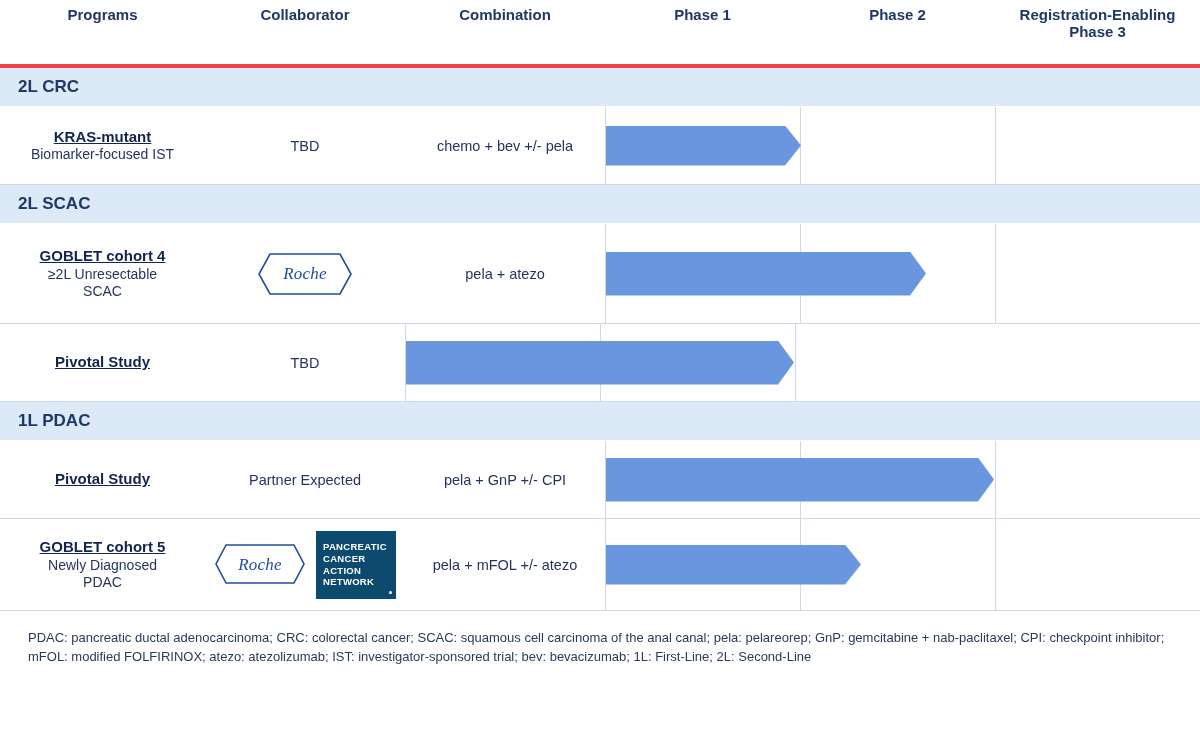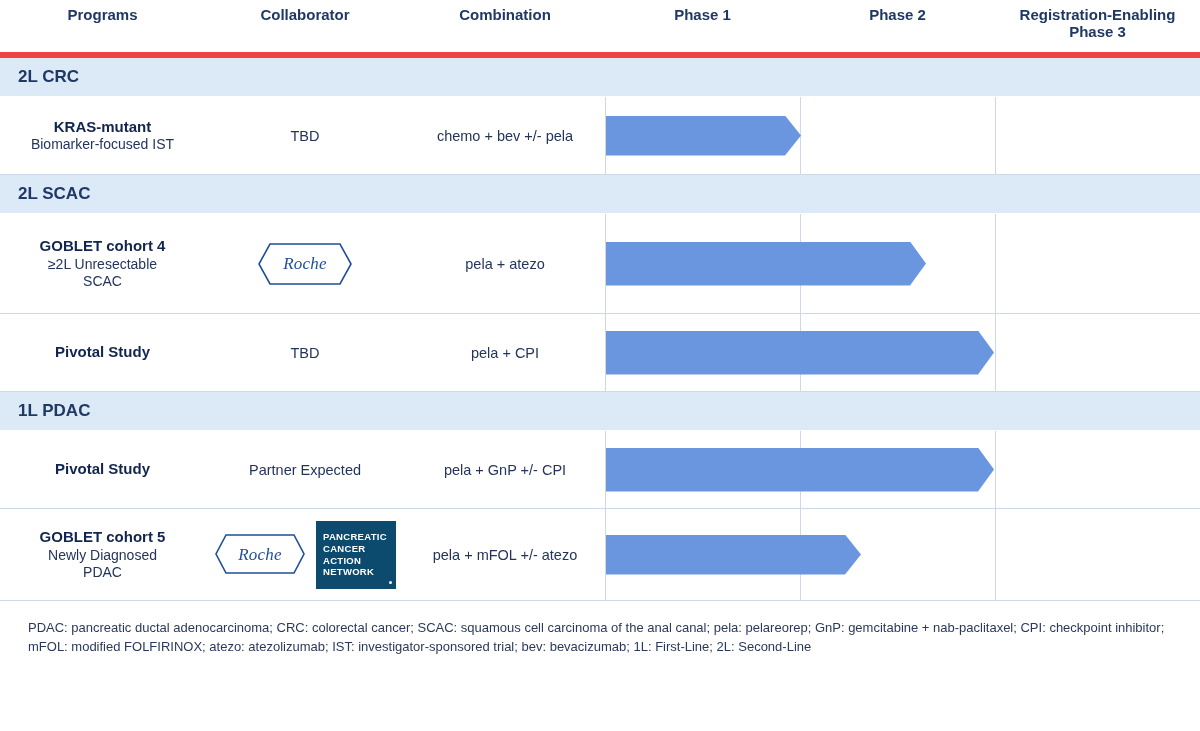--- a/index.html
+++ b/index.html
@@ -37,21 +37,22 @@
   .col-programs   { width: 205px; }
   .col-collab     { width: 200px; }
   .col-combo      { width: 200px; }
   .col-p1         { width: 195px; }
   .col-p2         { width: 195px; }
   .col-p3         { width: 205px; }
 
   
   .grid {
     position: relative;
-    border-top: 6px solid #ef4444;
+    border-top: 4px solid #ef4444;
+    margin-top: 12px;
   }
 
   .band {
     height: 39px;
     background: #dce9f7;
     display: flex;
     align-items: center;
     border-bottom: 1px solid #ffffff;
   }
   .band-label {
@@ -77,21 +78,21 @@
     justify-content: center;
     text-align: center;
     padding: 2px 6px;
     font-size: 14.5px;
     color: #24355c;
   }
   .cell.programs { width: 205px; flex-direction: column; line-height: 1.22; }
   .cell.collab   { width: 200px; }
   .cell.combo    { width: 200px; }
 
-  .prog-title { font-weight: bold; font-size: 15px; color: #12254f; }
+  .prog-title { font-weight: bold; font-size: 15px; color: #12254f; text-decoration: underline; }
   .prog-sub   { font-size: 14px; color: #24355c; }
 
   
   .phases {
     width: 595px;
     position: relative;
     display: flex;
   }
   .phase-col {
     width: 195px;
@@ -244,21 +245,20 @@
           <div class="bar tall" style="left:1px; width:320px;"></div>
         </div>
       </div>
     </div>
 
     <div class="row h78">
       <div class="cell programs">
         <span class="prog-title">Pivotal Study</span>
       </div>
       <div class="cell collab">TBD</div>
-      <div class="cell combo">pela + CPI</div>
       <div class="phases">
         <div class="phase-col"></div>
         <div class="phase-col"></div>
         <div class="phase-col last"></div>
         <div class="bar-layer">
           <div class="bar tall" style="left:1px; width:388px;"></div>
         </div>
       </div>
     </div>
 

